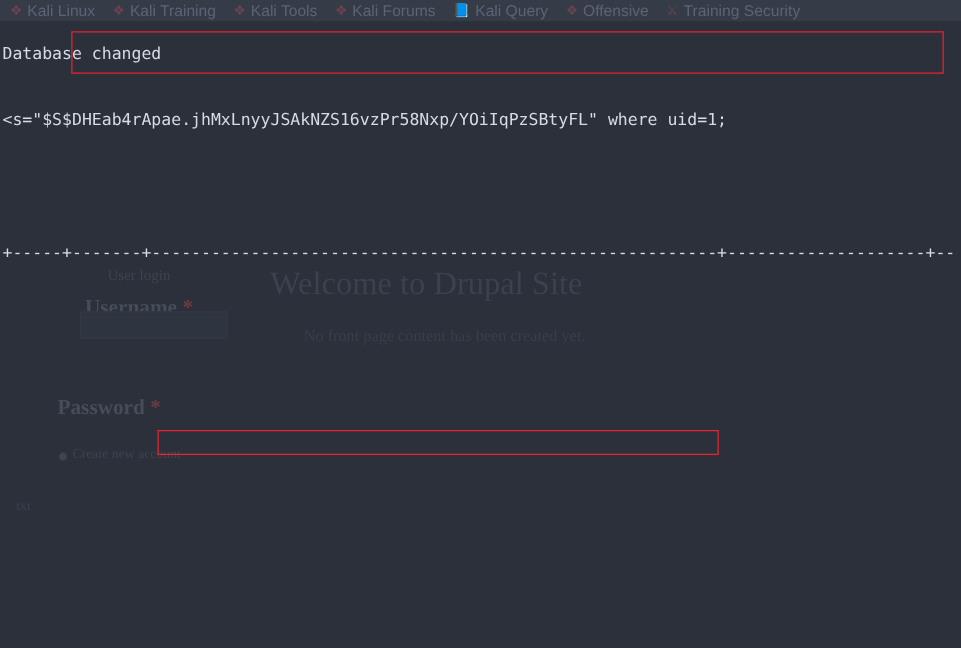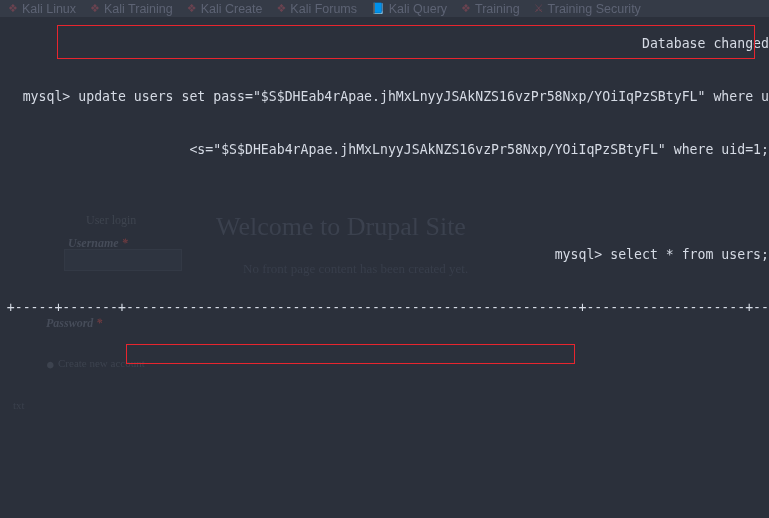--- a/index.html
+++ b/index.html
@@ -34,21 +34,21 @@
     font-size:26px;color:#3b414e;white-space:nowrap;
   }
   .drupal-note{
     position:absolute;left:243px;top:261px;
     font-family:"Liberation Serif",serif;
     font-size:13px;color:#383e4b;white-space:nowrap;
   }
   .frm-label{
     position:absolute;
     font-family:"Liberation Serif",serif;
-    font-size:12px;color:#464c59;font-weight:bold;white-space:nowrap;font-style:italic;
+    font-size:17px;color:#464c59;font-weight:bold;white-space:nowrap;
   }
   .frm-label .req{color:#6e3b40;}
   .frm-box{
     position:absolute;border:1px solid #333945;background:#2e3440;
   }
   .frm-small{
     position:absolute;
     font-family:Liberation Serif, serif;
     font-size:11px;color:#3d434f;white-space:nowrap;
   }
@@ -67,21 +67,21 @@
   #term{
     position:absolute;inset:0;
     z-index:2;
     font-family:"DejaVu Sans Mono","Liberation Mono",monospace;
     font-size:13.2px;
     line-height:17.6px;
     color:#d6dbe5;
     white-space:pre;
     padding:0 0 0 2px;
   }
-  .line{height:17.6px;white-space:pre;text-align:right;}
+  .line{height:17.6px;white-space:pre;}
   
   .redbox{
     position:absolute;
     border:1.4px solid #e8252e;
     z-index:3;
     pointer-events:none;
     box-sizing:border-box;
   }
   #box-update{left:57px;top:25px;width:698px;height:34px;}
   #box-hash{left:126px;top:344px;width:449px;height:20px;}
@@ -95,33 +95,33 @@
     <span class="bm">
         <span class="bmi">❖</span>
         <span>Kali Linux</span>
       </span>
     <span class="bm">
         <span class="bmi">❖</span>
         <span>Kali Training</span>
       </span>
     <span class="bm">
         <span class="bmi">❖</span>
-        <span>Kali Create</span>
+        <span>Kali Tools</span>
       </span>
     <span class="bm">
         <span class="bmi">❖</span>
         <span>Kali Forums</span>
       </span>
     <span class="bm">
         <span class="bmi">📘</span>
         <span>Kali Query</span>
       </span>
     <span class="bm">
         <span class="bmi">❖</span>
-        <span>Training</span>
+        <span>Offensive</span>
       </span>
     <span class="bm">
         <span class="bmi">⚔</span>
         <span>Training Security</span>
       </span>
   </div>
 
   <div class="usrlogin">User login</div>
   <div class="drupal-welcome">Welcome to Drupal Site</div>
   <div class="drupal-note">No front page content has been created yet.</div>
@@ -132,24 +132,22 @@
   <div class="frm-label" style="left:46px;top:316px;"><span>Password</span> <span class="req">*</span></div>
 
   <span class="bullet" style="left:47px;top:358px;">●</span>
   <div class="frm-small" style="left:58px;top:357px;">Create new account</div>
 
   <div class="txtmark">txt</div>
 </div>
 
 <div id="term">
   <div class="line">Database changed</div>
-  <div class="line">mysql&gt; update users set pass="$S$DHEab4rApae.jhMxLnyyJSAkNZS16vzPr58Nxp/YOiIqPzSBtyFL" where u</div>
   <div class="line">&lt;s="$S$DHEab4rApae.jhMxLnyyJSAkNZS16vzPr58Nxp/YOiIqPzSBtyFL" where uid=1;</div>
   <div class="line"></div>
-  <div class="line">mysql&gt; select * from users;</div>
   <div class="line">+-----+-------+---------------------------------------------------------+--------------------+--</div>
   
   
   
   
   
   
   
   
   

